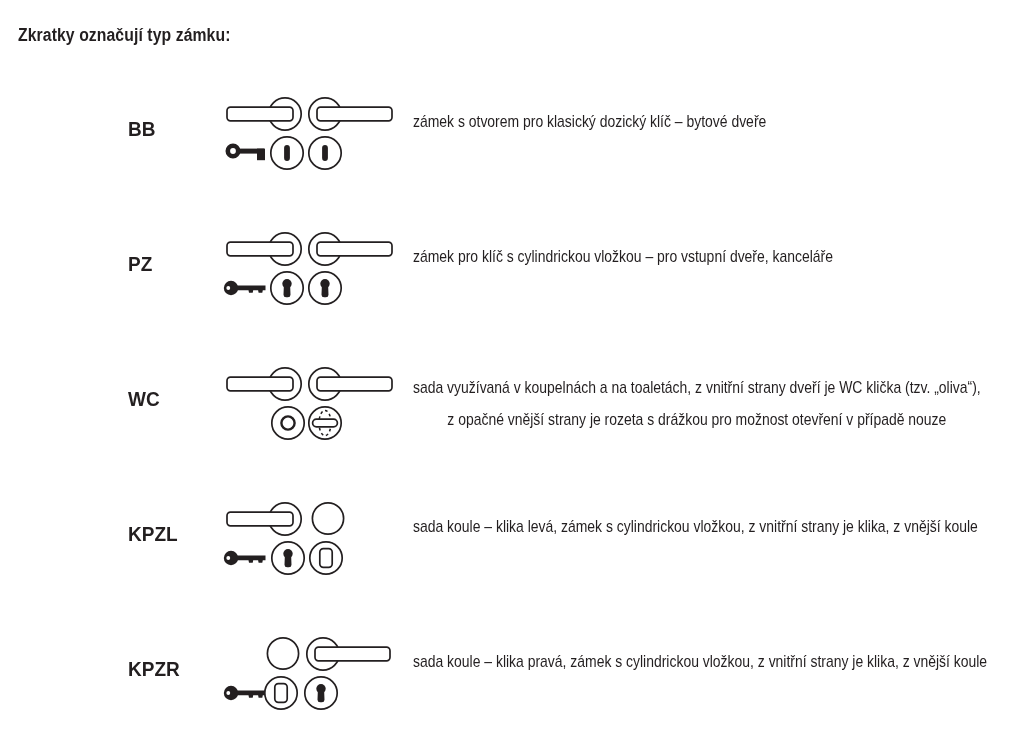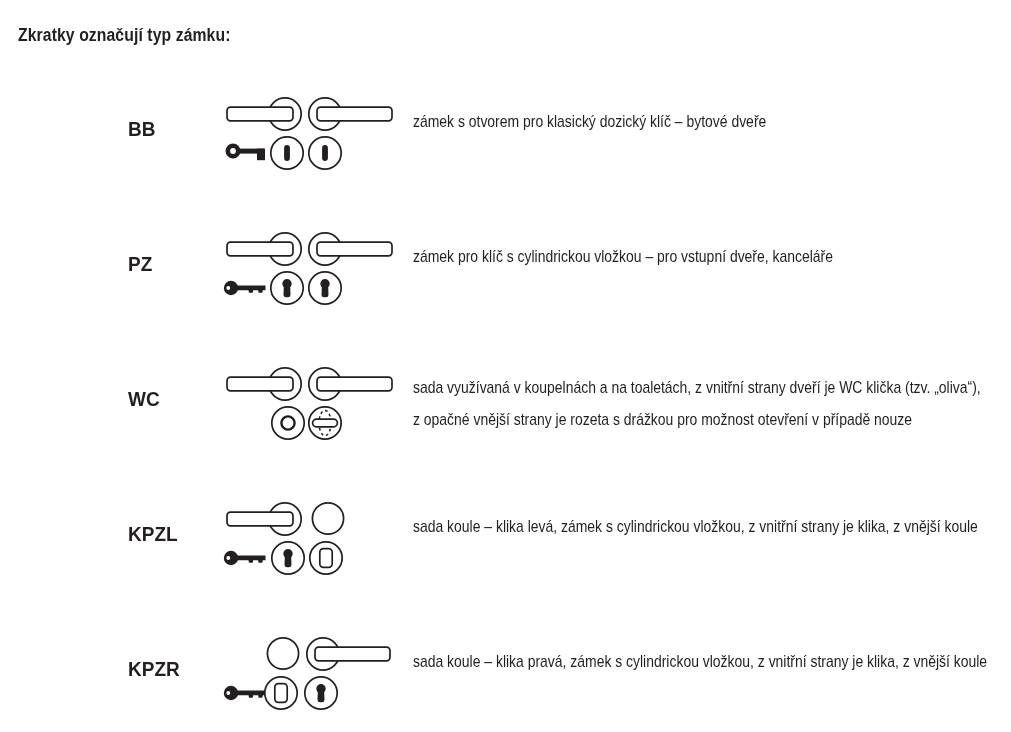--- a/index.html
+++ b/index.html
@@ -1,17 +1,17 @@
 <!DOCTYPE html>
 <html><head>
 <meta charset="utf-8">
 <style>
   html,body{margin:0;padding:0;background:#fff;}
   body{width:1011px;height:732px;font-family:"Liberation Sans",sans-serif;color:#231f20;}
-  .page{position:relative;width:1011px;height:732px;overflow:hidden;background:#fff;}
+  .page{position:relative;width:1011px;height:732px;overflow:hidden;background:#fff;text-align:center;}
   .title{
     position:absolute;left:18px;top:24px;
     font-size:17.5px;font-weight:bold;line-height:22px;white-space:nowrap;
     transform:scaleX(.9);transform-origin:0 0;letter-spacing:.1px;
   }
   .row{position:absolute;left:18px;width:1011px;height:80px;}
   .code{
     position:absolute;left:110px;top:23px;
     font-size:20px;font-weight:bold;line-height:20px;white-space:nowrap;
     transform:scaleX(.95);transform-origin:0 0;

